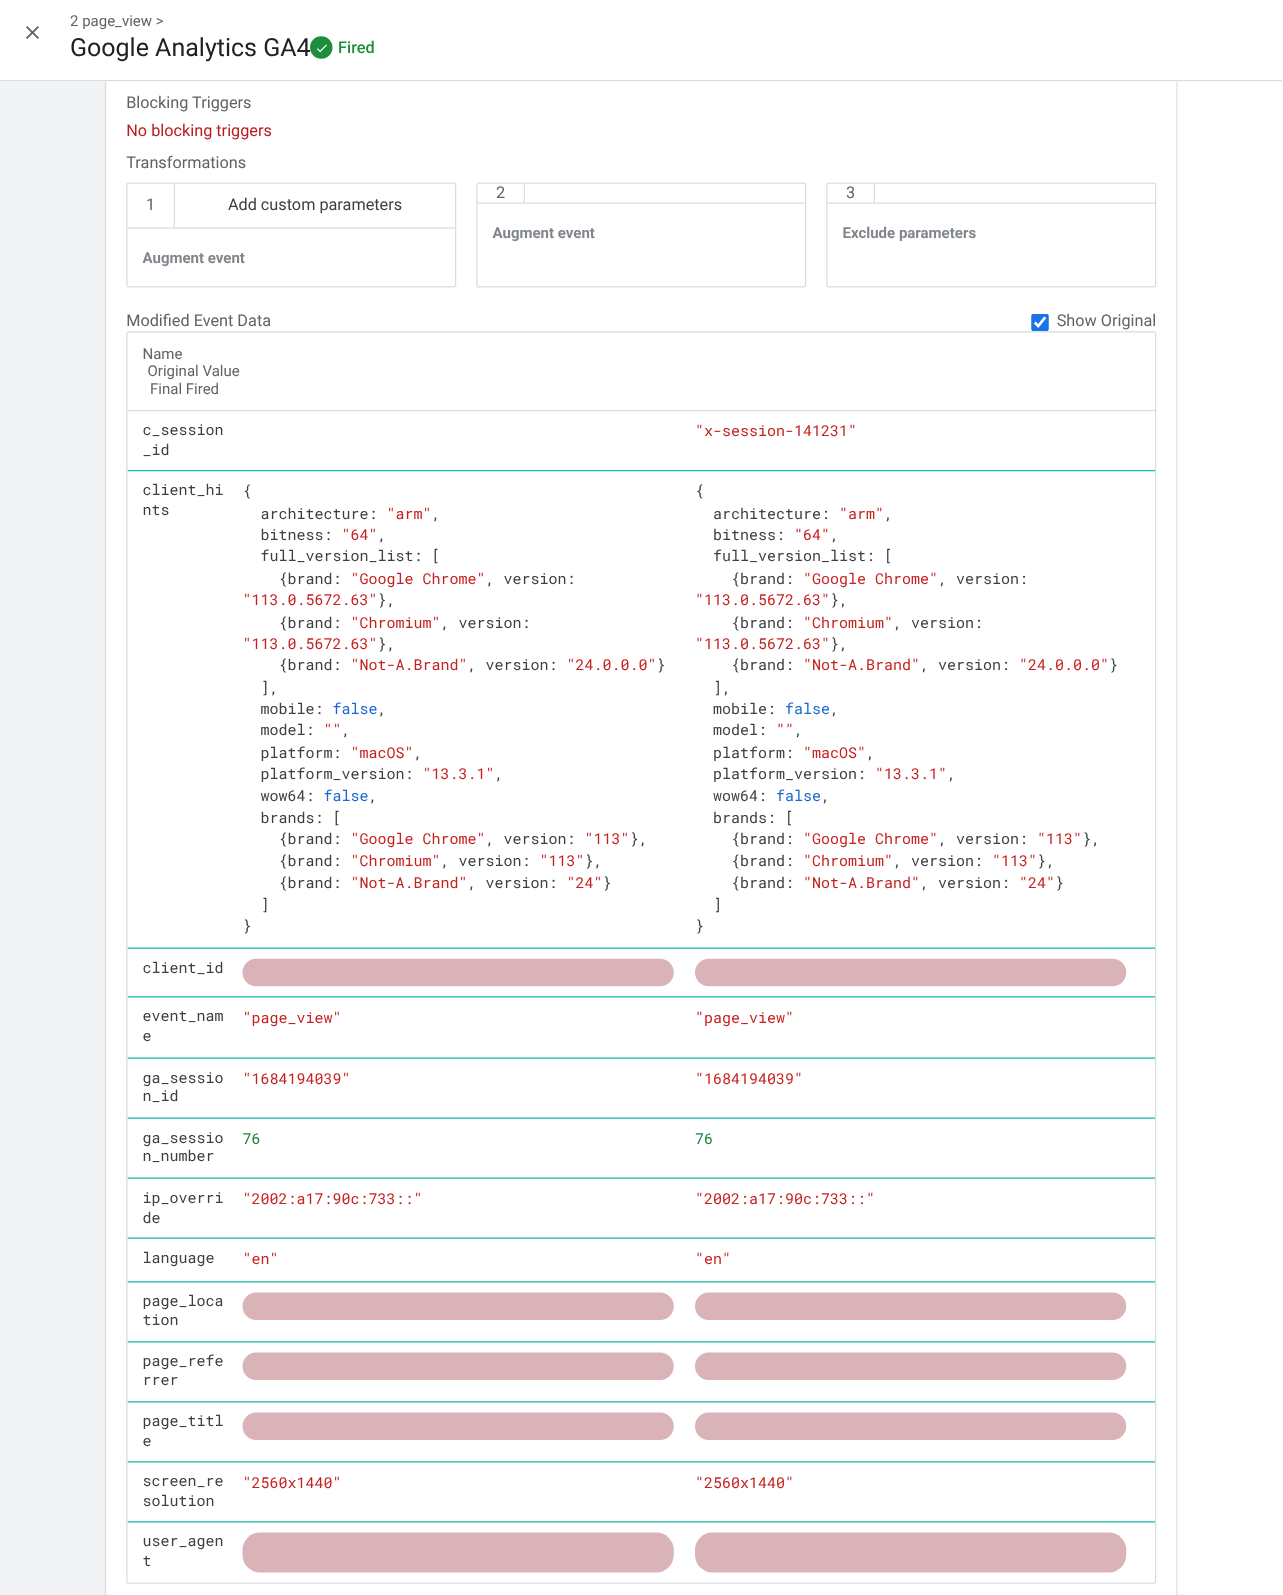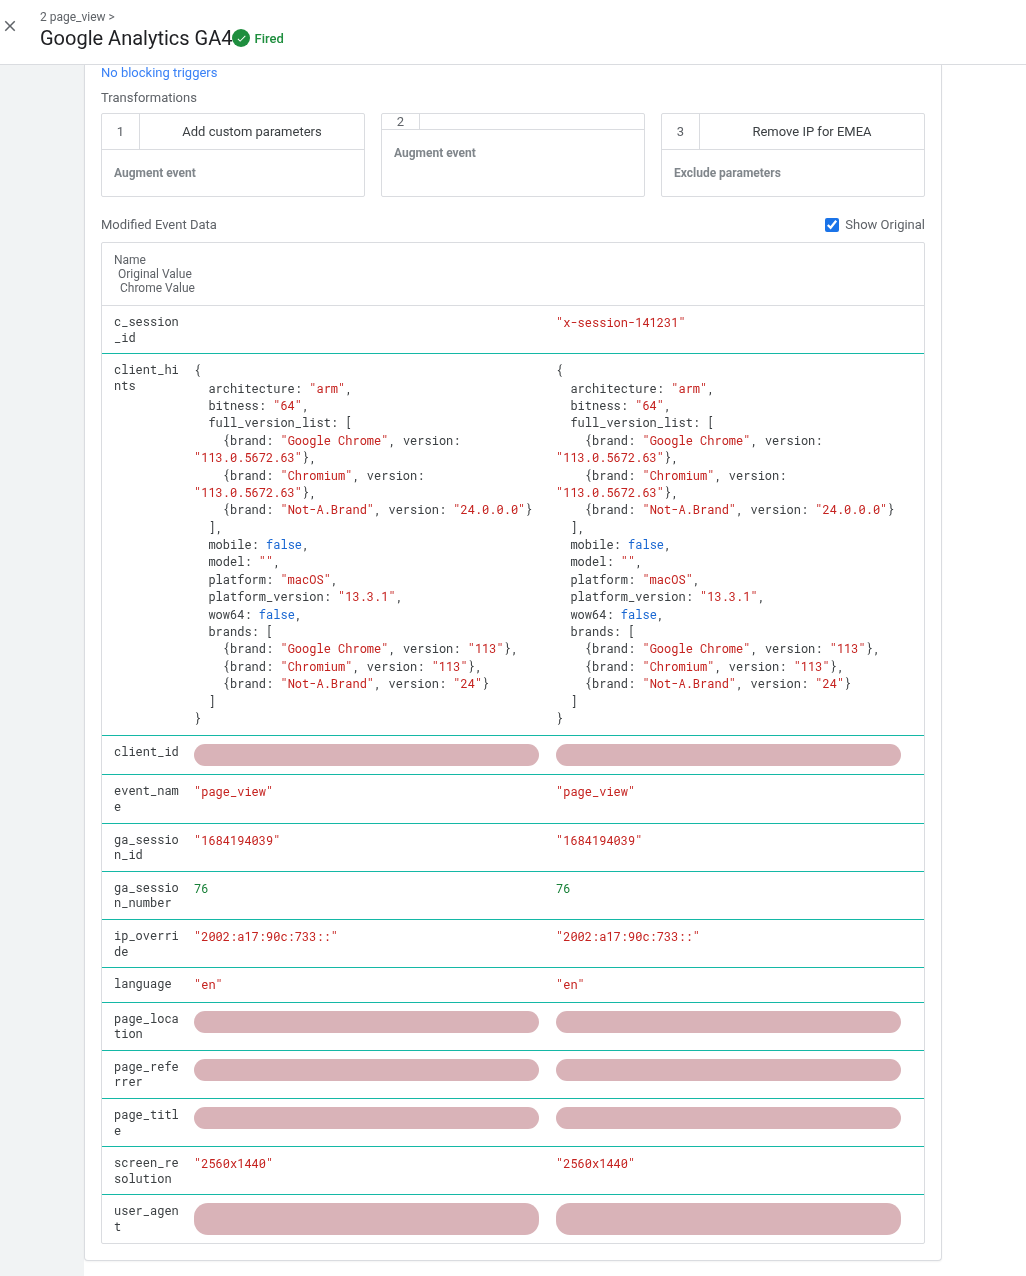--- a/index.html
+++ b/index.html
@@ -1,42 +1,42 @@
 <!DOCTYPE html>
 <html><head>
 <meta charset="utf-8">
 <style>
 * { box-sizing: border-box; margin: 0; padding: 0; }
 body { font-family: 'Google Sans', Roboto, Arial, sans-serif; font-size: 13px; color: #3c4043; background: #fff; }
 .root { width: 1026px; }
-.header-bar { display: flex; align-items: flex-start; padding: 10px 0 14px; border-bottom: 1px solid #dadce0; gap: 20px; }
+.header-bar { display: flex; align-items: flex-start; padding: 10px 16px 14px; border-bottom: 1px solid #dadce0; gap: 20px; }
 .close-x { width: 20px; height: 20px; display:flex; align-items:center; justify-content:center; color:#5f6368; margin-top:6px; cursor:pointer; }
 .bread { font-size: 12px; color:#5f6368; margin-bottom:2px; }
 .title-row { display:flex; align-items:center; gap:0; }
 .title { font-size: 20px; color:#202124; font-weight: 400; }
 .fired-badge { display:flex; align-items:center; gap:4px; }
 .check-circle { width:18px; height:18px; border-radius:50%; background:#1e8e3e; display:flex; align-items:center; justify-content:center; }
 .check-circle svg { width:11px; height:11px; fill:#fff; }
 .fired-text { color:#1e8e3e; font-size:13px; font-weight:500; }
 
 .panel-wrap { display:flex; }
 .gutter { width: 84px; background:#f1f3f4; }
 .panel { flex:1; background:#fff; border:1px solid #dadce0; border-top:none; border-radius:0 0 4px 4px; padding: 0 16px 16px; margin-right:84px; margin-bottom:20px; box-shadow:0 1px 2px rgba(0,0,0,.05); }
 
 .sec-title { font-size:13px; color:#5f6368; margin: 10px 0 8px; }
-.no-trig { font-size:13px; color:#3b82f6; }
+.no-trig { font-size:13px; color:#b91c1c; }
 
 .trans-row { display:flex; gap:16px; margin-bottom:20px; }
 .trans-card { flex:1; border:1px solid #dadce0; border-radius:2px; overflow:hidden; cursor:pointer; }
 .trans-top { display:flex; align-items:stretch; }
 .trans-num { width:38px; display:flex; align-items:center; justify-content:center; border-right:1px solid #dadce0; color:#5f6368; font-size:13px; }
 .trans-name { flex:1; display:flex; align-items:center; justify-content:center; padding:10px 8px; font-size:13px; color:#3c4043; }
 .trans-foot { border-top:1px solid #dadce0; padding:16px 12px; font-size:12px; color:#80868b;font-weight:bold; }
 
-.med-row { display:flex; align-items:center; justify-content:space-between; margin: 10px 0; }
+.med-row { display:flex; align-items:center; justify-content:space-between; margin: 0 0; }
 .med-title { font-size:13px; color:#5f6368; }
 .show-orig { display:flex; align-items:center; gap:6px; font-size:13px; color:#5f6368; cursor:pointer; }
 .show-orig input { width:14px; height:14px; accent-color:#1a73e8; cursor:pointer; }
 
 .data-table { border:1px solid #dadce0; border-radius:2px; overflow:hidden; }
 .dt-head { display:flex; padding:10px 12px; border-bottom:1px solid #dadce0; font-size:12px; color:#5f6368;flex-direction:column; }
 .col-name { width: 76px; }
 .col-orig { flex:1; padding-left:4px; }
 .col-final { flex:1; padding-left:6px; }
 .dt-row { display:flex; padding: 8px 12px; border-bottom:1px solid #14b8a6; align-items:flex-start; font-family: 'Roboto Mono', Menlo, Consolas, monospace; font-size:12px; }
@@ -76,59 +76,59 @@
           <span class="fired-text">Fired</span>
         </div>
       </div>
     </div>
   </div>
 
   <div class="panel-wrap">
     <div class="gutter"></div>
     <div class="panel">
 
+      <div class="sec-title">Blocking Triggers</div>
       <div class="no-trig">No blocking triggers</div>
 
       <div class="sec-title">Transformations</div>
       <div class="trans-row">
         <div class="trans-card">
           <div class="trans-top">
             <div class="trans-num">1</div>
             <div class="trans-name">Add custom parameters</div>
           </div>
           <div class="trans-foot">Augment event</div>
         </div>
         <div class="trans-card">
           <div class="trans-top">
             <div class="trans-num">2</div>
           </div>
           <div class="trans-foot">Augment event</div>
         </div>
         <div class="trans-card">
           <div class="trans-top">
             <div class="trans-num">3</div>
-            <div class="trans-name">Remove IP for EMEA</div>
           </div>
           <div class="trans-foot">Exclude parameters</div>
         </div>
       </div>
 
       <div class="med-row">
         <div class="med-title">Modified Event Data</div>
         <label class="show-orig">
           <input type="checkbox" checked="" style="">
           <span>Show Original</span>
         </label>
       </div>
 
       <div class="data-table">
         <div class="dt-head">
           <div class="col-name">Name</div>
           <div class="col-orig">Original Value</div>
-          <div class="col-final">Chrome Value</div>
+          <div class="col-final">Final Fired</div>
         </div>
         <div id="rows">
             <div class="dt-row">
               <div class="rname">c_session_id</div>
               <div class="rcell"></div>
               <div class="rcell"><span class="s-str">"x-session-141231"</span></div>
             </div>
             <div class="dt-row">
               <div class="rname">client_hints</div>
               <div class="rcell">

